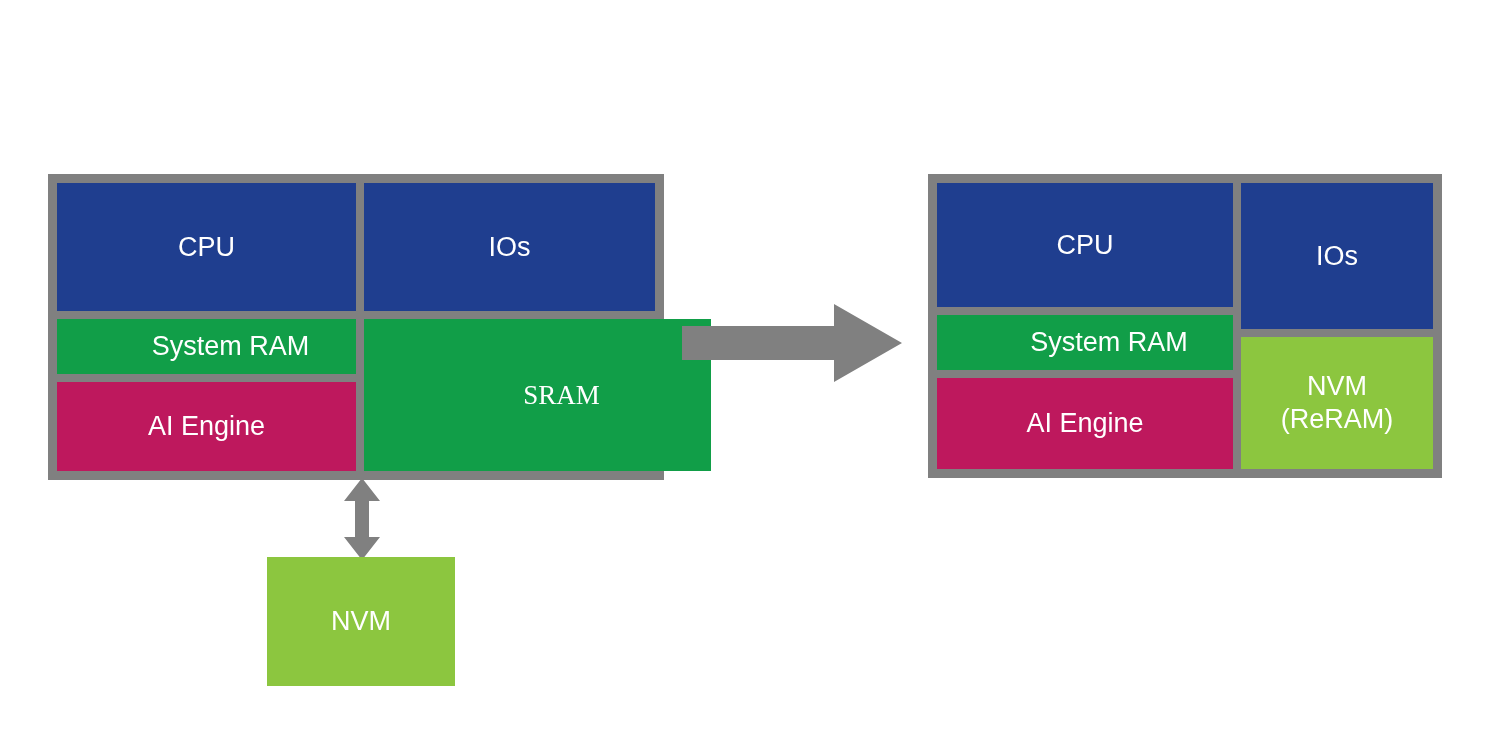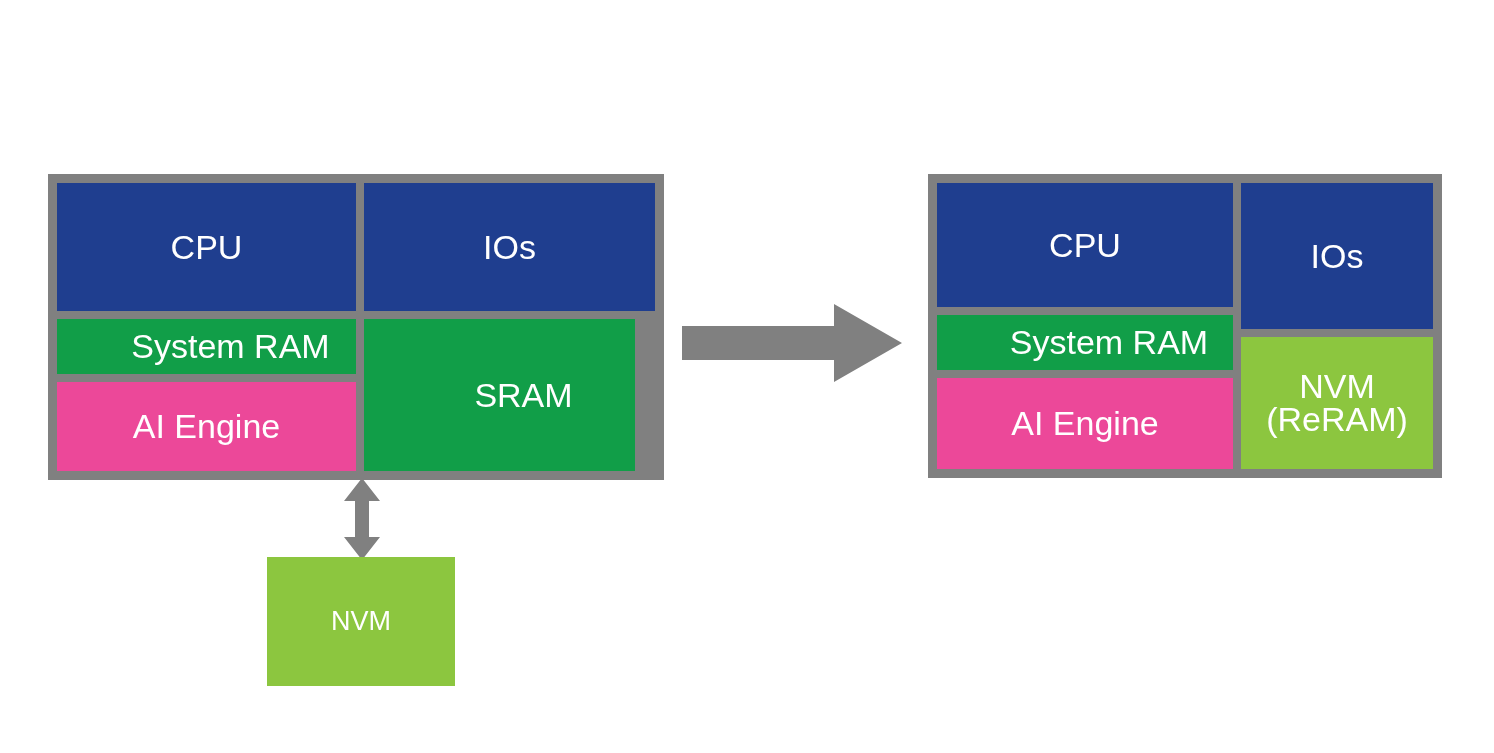--- a/index.html
+++ b/index.html
@@ -46,37 +46,37 @@
   #chip-right { left: 928px; top: 174px; width: 514px; height: 304px; }
 
   
   .block {
     position: absolute;
     display: flex;
     align-items: center;
     justify-content: center;
     text-align: center;
     color: #ffffff;
-    font-size: 34px;
+    font-size: 27px;
     line-height: 33px;
     font-weight: 400;
     white-space: pre-line;
     box-sizing: border-box;
   }
   .c-navy      { background: #1F3E8F; }
   .c-green     { background: #119E48; padding-left: 48px; }
-  .c-blue      { background: #ec4899; }
+  .c-blue      { background: #be185d; }
   .c-lightgreen{ background: #8CC63F; }
 
   
   #blk-l-cpu    { left: 9px;   top: 9px;   width: 299px; height: 128px; }
   #blk-l-ios    { left: 316px; top: 9px;   width: 291px; height: 128px; }
   #blk-l-sysram { left: 9px;   top: 145px; width: 299px; height: 55px;  }
   #blk-l-ai     { left: 9px;   top: 208px; width: 299px; height: 89px;  }
-  #blk-l-sram   { left: 316px; top: 145px; width: 271px; height: 152px; }
+  #blk-l-sram   { left: 316px; top: 145px; width: 347px; height: 152px; font-family: Liberation Serif, serif; }
 
   
   #blk-r-cpu    { left: 9px;   top: 9px;   width: 296px; height: 124px; }
   #blk-r-sysram { left: 9px;   top: 141px; width: 296px; height: 55px;  }
   #blk-r-ai     { left: 9px;   top: 204px; width: 296px; height: 91px;  }
   #blk-r-ios    { left: 313px; top: 9px;   width: 192px; height: 146px; }
   #blk-r-nvm    { left: 313px; top: 163px; width: 192px; height: 132px; }
 
   
   #nvm-standalone {

